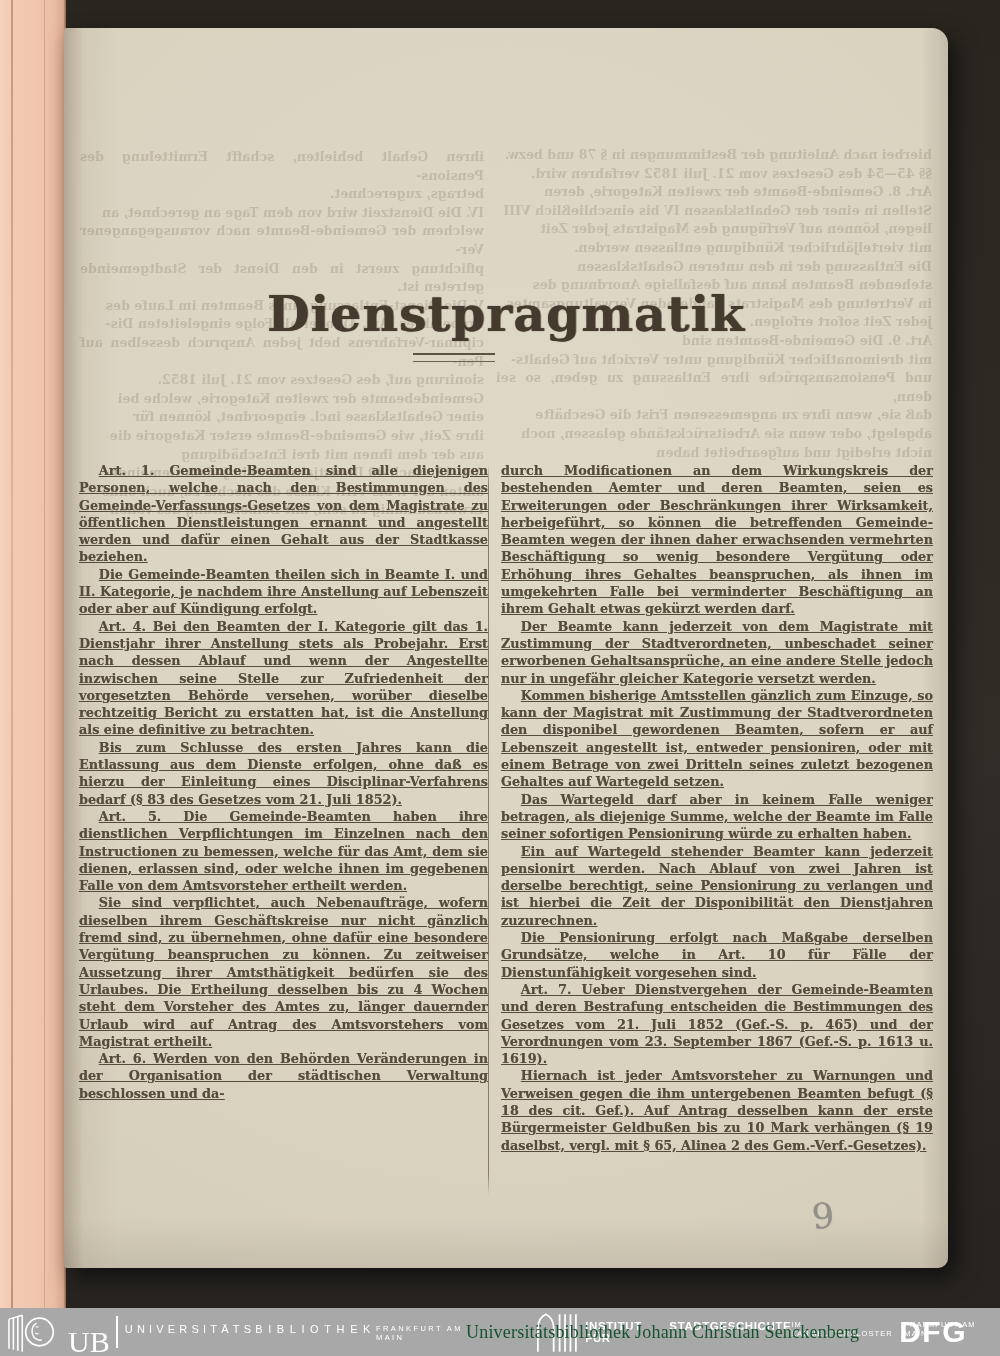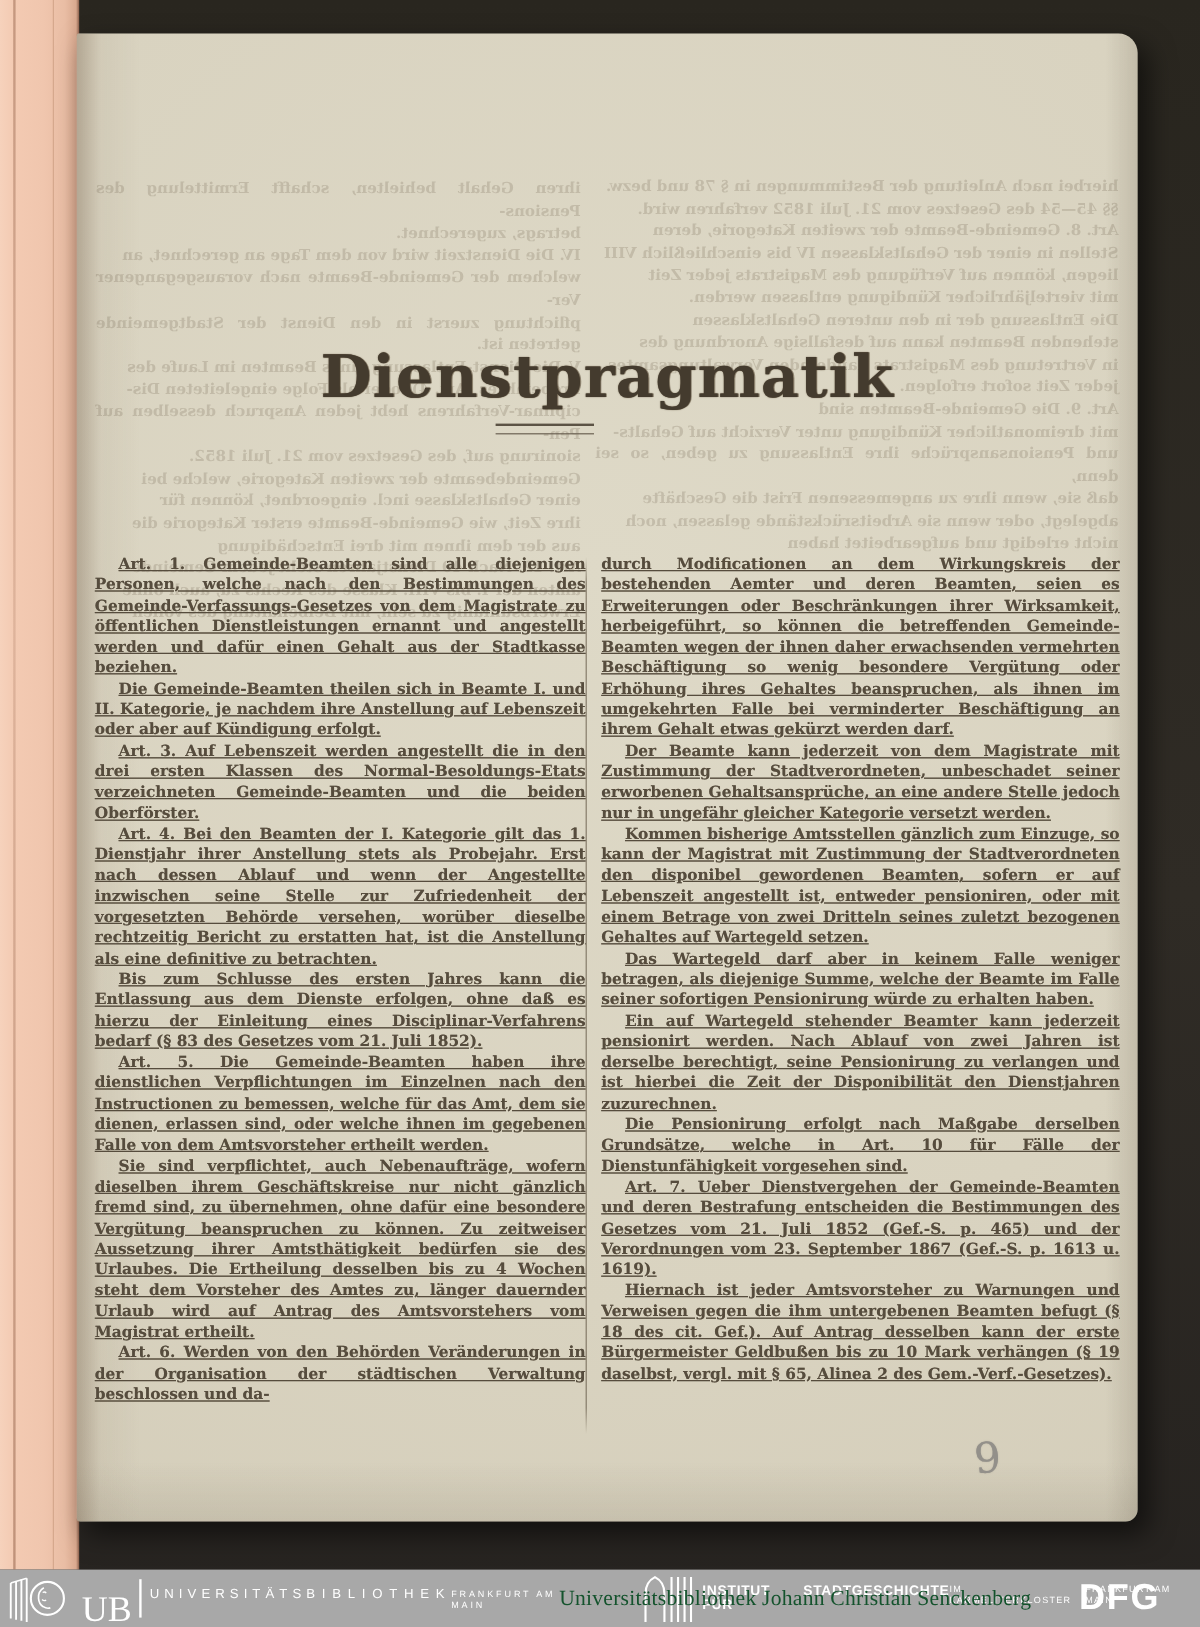--- a/index.html
+++ b/index.html
@@ -131,21 +131,20 @@
 
     <div class="masthead">
       <h1 class="doc-title">Dienstpragmatik</h1>
       <div class="double-rule"></div>
     </div>
 
     <div class="columns">
       <div class="col col-left">
           <p>Art. 1.  Gemeinde-Beamten sind alle diejenigen Personen, welche nach den Bestimmungen des Gemeinde-Verfassungs-Gesetzes von dem Magistrate zu öffentlichen Dienstleistungen ernannt und angestellt werden und dafür einen Gehalt aus der Stadtkasse beziehen.</p>
           <p>Die Gemeinde-Beamten theilen sich in Beamte I. und II. Kategorie, je nachdem ihre Anstellung auf Lebenszeit oder aber auf Kündigung erfolgt.</p>
-          <p>Art. 3.  Auf Lebenszeit werden angestellt die in den drei ersten Klassen des Normal-Besoldungs-Etats verzeichneten Gemeinde-Beamten und die beiden Oberförster.</p>
           <p>Art. 4.  Bei den Beamten der I. Kategorie gilt das 1. Dienstjahr ihrer Anstellung stets als Probejahr. Erst nach dessen Ablauf und wenn der Angestellte inzwischen seine Stelle zur Zufriedenheit der vorgesetzten Behörde versehen, worüber dieselbe rechtzeitig Bericht zu erstatten hat, ist die Anstellung als eine definitive zu betrachten.</p>
           <p>Bis zum Schlusse des ersten Jahres kann die Entlassung aus dem Dienste erfolgen, ohne daß es hierzu der Einleitung eines Disciplinar-Verfahrens bedarf (§ 83 des Gesetzes vom 21. Juli 1852).</p>
           <p>Art. 5.  Die Gemeinde-Beamten haben ihre dienstlichen Verpflichtungen im Einzelnen nach den Instructionen zu bemessen, welche für das Amt, dem sie dienen, erlassen sind, oder welche ihnen im gegebenen Falle von dem Amtsvorsteher ertheilt werden.</p>
           <p>Sie sind verpflichtet, auch Nebenaufträge, wofern dieselben ihrem Geschäftskreise nur nicht gänzlich fremd sind, zu übernehmen, ohne dafür eine besondere Vergütung beanspruchen zu können. Zu zeitweiser Aussetzung ihrer Amtsthätigkeit bedürfen sie des Urlaubes. Die Ertheilung desselben bis zu 4 Wochen steht dem Vorsteher des Amtes zu, länger dauernder Urlaub wird auf Antrag des Amtsvorstehers vom Magistrat ertheilt.</p>
           <p>Art. 6.  Werden von den Behörden Veränderungen in der Organisation der städtischen Verwaltung beschlossen und da-</p>
         </div>
       <div class="col-divider"></div>
       <div class="col col-right">
           <p class="no-indent">durch Modificationen an dem Wirkungskreis der bestehenden Aemter und deren Beamten, seien es Erweiterungen oder Beschränkungen ihrer Wirksamkeit, herbeigeführt, so können die betreffenden Gemeinde-Beamten wegen der ihnen daher erwachsenden vermehrten Beschäftigung so wenig besondere Vergütung oder Erhöhung ihres Gehaltes beanspruchen, als ihnen im umgekehrten Falle bei verminderter Beschäftigung an ihrem Gehalt etwas gekürzt werden darf.</p>
           <p>Der Beamte kann jederzeit von dem Magistrate mit Zustimmung der Stadtverordneten, unbeschadet seiner erworbenen Gehaltsansprüche, an eine andere Stelle jedoch nur in ungefähr gleicher Kategorie versetzt werden.</p>

